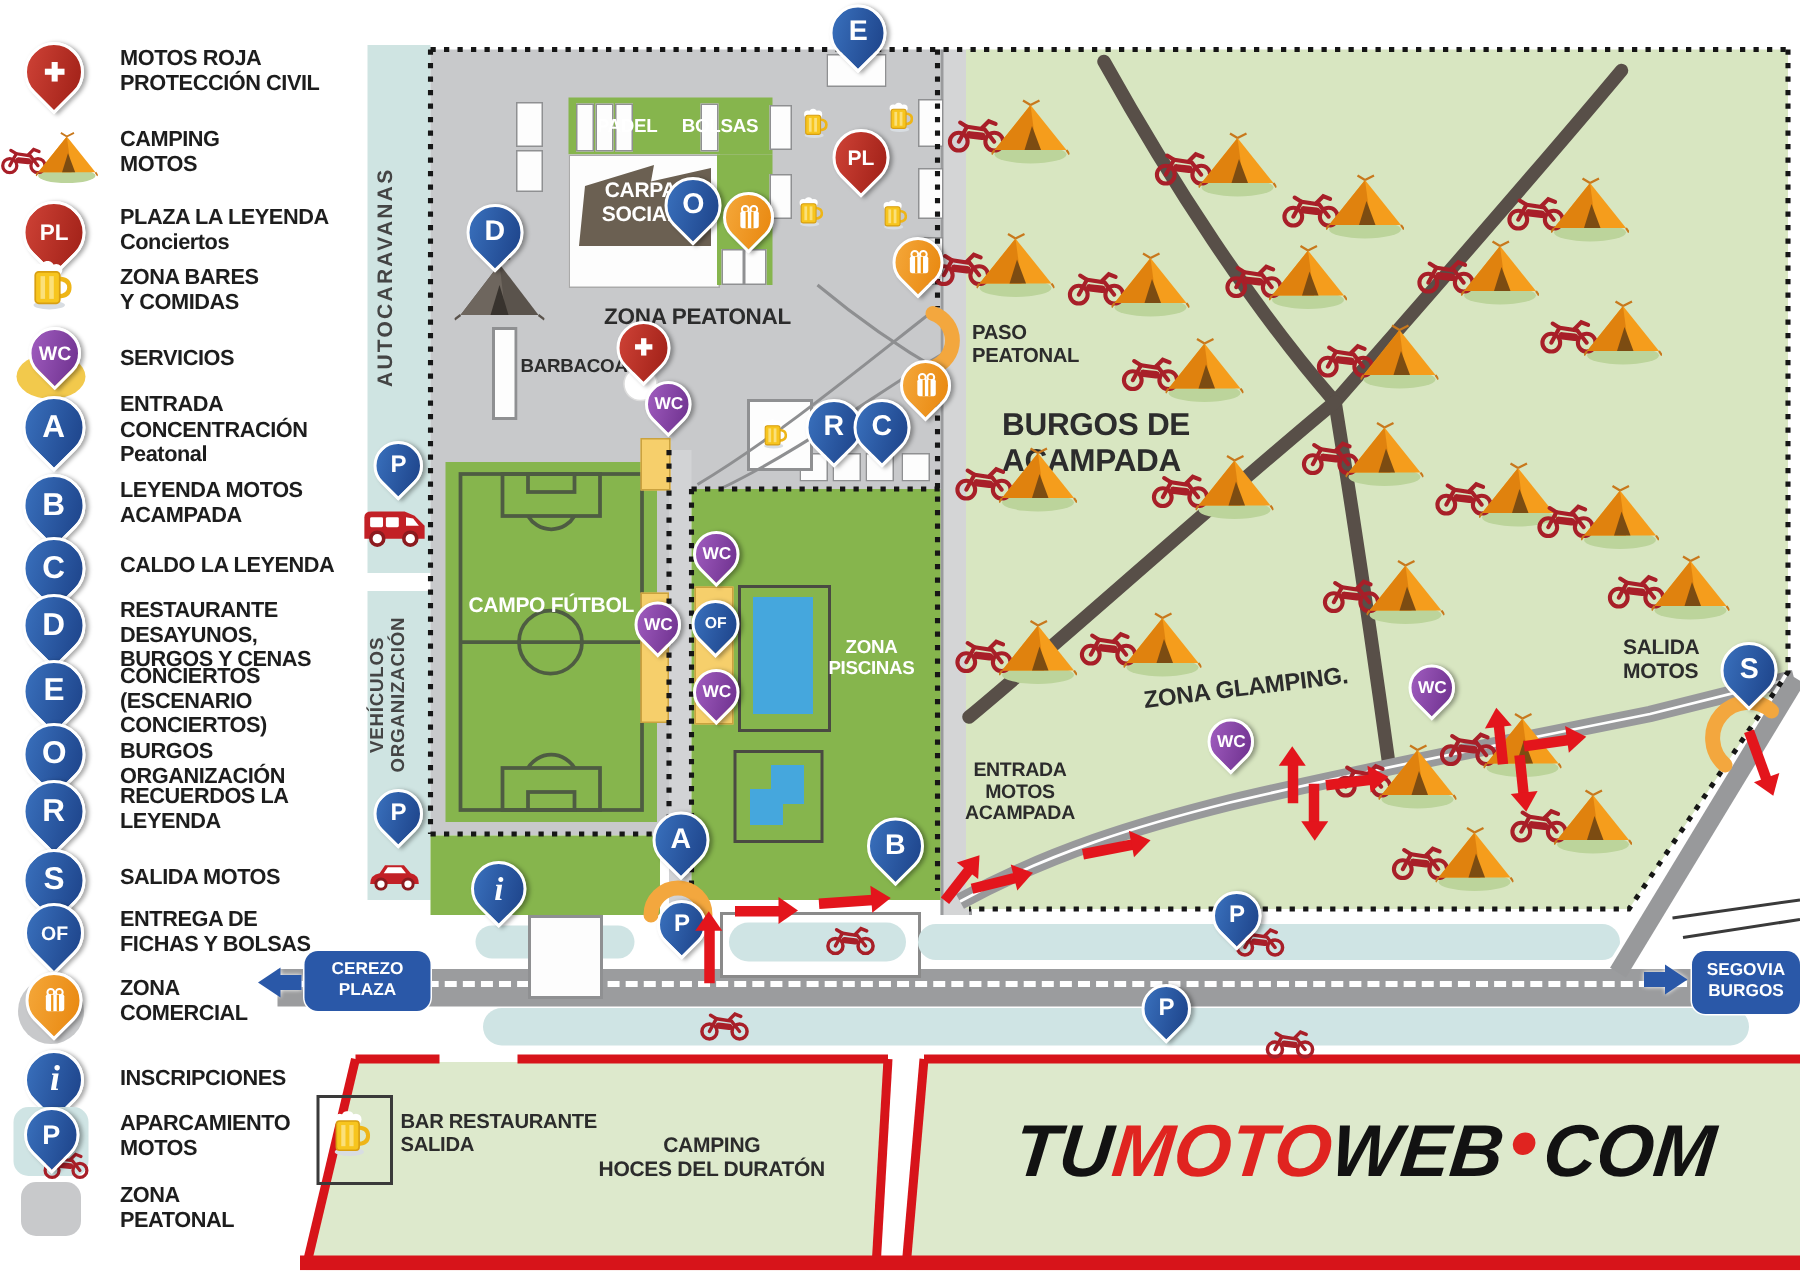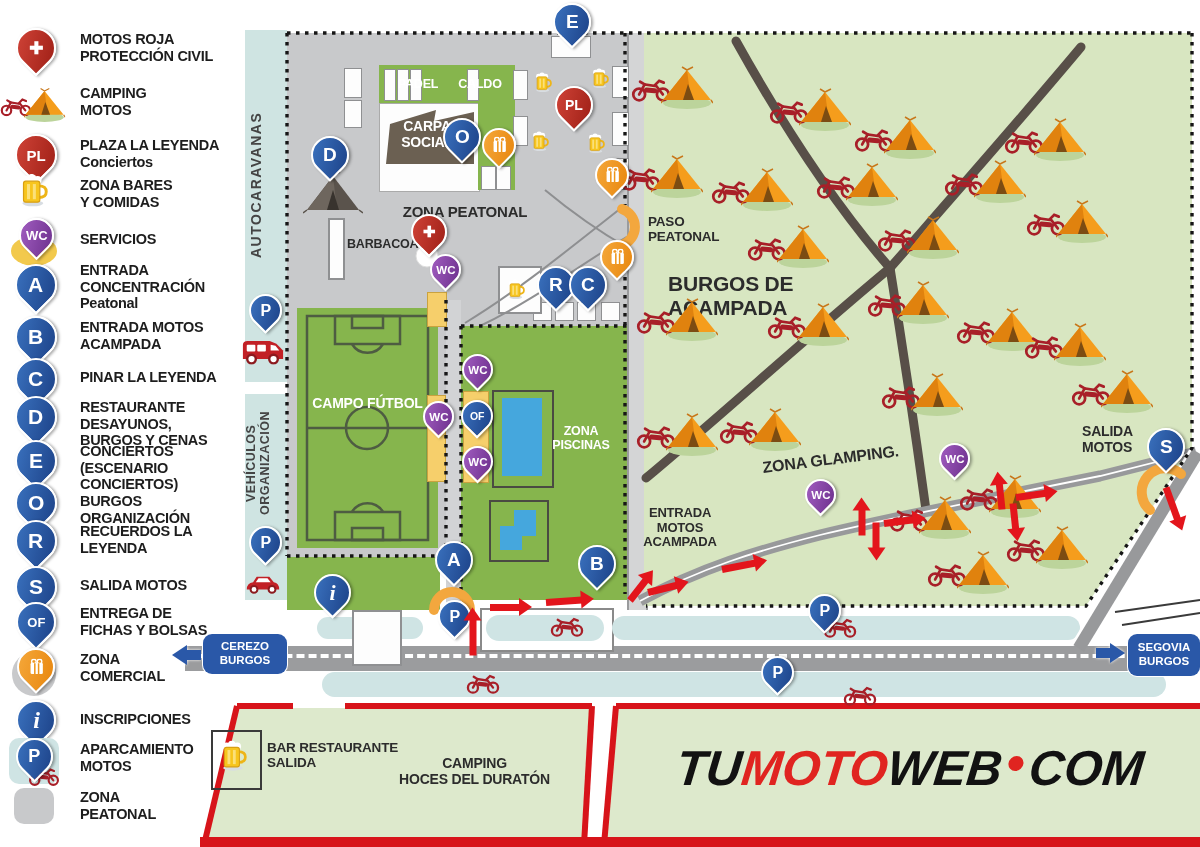--- a/index.html
+++ b/index.html
@@ -236,41 +236,41 @@
       <line x1="616" y1="706" x2="604" y2="845"></line>
     </g>
     <rect x="200" y="837" width="1000" height="10" fill="#d7141a"></rect>
   </svg>
 
   <div class="vtext" style="left:248px;top:60px;height:250px;width:36px;font-size:14px;">AUTOCARAVANAS</div>
   <div class="vtext" style="left:244px;top:398px;height:130px;width:44px;font-size:12.5px;letter-spacing:0.5px;">VEHÍCULOS
 ORGANIZACIÓN</div>
 
   <div class="lab white" style="left:393px;top:77px;width:50px;text-align:center;font-size:12.5px;">PADEL</div>
-  <div class="lab white" style="left:454px;top:77px;width:52px;text-align:center;font-size:12.5px;">CALDO</div>
+  <div class="lab white" style="left:454px;top:77px;width:52px;text-align:center;font-size:12.5px;">BOLSAS</div>
   <div class="lab white" style="left:389px;top:119px;width:76px;text-align:center;font-size:14px;">CARPA
 SOCIAL</div>
   <div class="lab" style="left:390px;top:204px;width:150px;text-align:center;font-size:15px;">ZONA PEATONAL</div>
   <div class="lab" style="left:347px;top:237px;width:110px;font-size:12.5px;">BARBACOAS</div>
   <div class="lab white" style="left:300px;top:396px;width:135px;text-align:center;font-size:14px;">CAMPO FÚTBOL</div>
   <div class="lab white" style="left:545px;top:424px;width:72px;text-align:center;font-size:12.5px;">ZONA
 PISCINAS</div>
   <div class="lab" style="left:648px;top:214px;width:110px;font-size:13.5px;">PASO
 PEATONAL</div>
   <div class="lab" style="left:668px;top:272px;width:170px;font-size:21px;">BURGOS DE
 ACAMPADA</div>
   <div class="lab" style="left:762px;top:448px;width:180px;font-size:16px;transform:rotate(-7deg);">ZONA GLAMPING.</div>
   <div class="lab" style="left:632px;top:506px;width:96px;text-align:center;font-size:13px;">ENTRADA
 MOTOS
 ACAMPADA</div>
   <div class="lab" style="left:1082px;top:424px;width:76px;font-size:14px;">SALIDA
 MOTOS</div>
 
   <div class="sign" style="left:203px;top:634px;width:84px;height:40px;font-size:11.5px;"><span>CEREZO
-BURGOS</span></div>
+PLAZA</span></div>
   <div class="sarrow west" style="left:172px;top:645px;"></div>
   <div class="sign" style="left:1128px;top:634px;width:72px;height:42px;font-size:11.5px;"><span>SEGOVIA
 BURGOS</span></div>
   <div class="sarrow east" style="left:1096px;top:643px;"></div>
 
   <div class="zone" style="left:211px;top:730px;width:47px;height:56px;border:2.5px solid #3a3a3a;z-index:3;"></div>
   <svg class="mugsvg" style="left:221px;top:740px;" width="26" height="32" viewBox="0 0 24 28">
       <use href="#sym-mug"></use>
     </svg>
   <div class="lab" style="left:267px;top:740px;width:150px;font-size:13.5px;">BAR RESTAURANTE
@@ -333,28 +333,28 @@
         </div>
       </div>
       <div class="ltxt" style="top: 262px;">ENTRADA
 CONCENTRACIÓN
 Peatonal</div>
       <div class="licon" style="top: 314px; height: 56px;">
         <div class="pin k-b" style="height: 38px; width: 38px; left: 9px; top: 2px;">
           <span style="font-size: 21px;">B</span>
         </div>
       </div>
-      <div class="ltxt" style="top: 319px;">ENTRADA MOTOS
+      <div class="ltxt" style="top: 319px;">LEYENDA MOTOS
 ACAMPADA</div>
       <div class="licon" style="top: 356px; height: 56px;">
         <div class="pin k-b" style="height: 38px; width: 38px; left: 9px; top: 2px;">
           <span style="font-size: 21px;">C</span>
         </div>
       </div>
-      <div class="ltxt" style="top: 369px;">PINAR LA LEYENDA</div>
+      <div class="ltxt" style="top: 369px;">CALDO LA LEYENDA</div>
       <div class="licon" style="top: 394px; height: 56px;">
         <div class="pin k-b" style="height: 38px; width: 38px; left: 9px; top: 2px;">
           <span style="font-size: 21px;">D</span>
         </div>
       </div>
       <div class="ltxt" style="top: 399px;">RESTAURANTE DESAYUNOS,
 BURGOS Y CENAS</div>
       <div class="licon" style="top: 438px; height: 56px;">
         <div class="pin k-b" style="height: 38px; width: 38px; left: 9px; top: 2px;">
           <span style="font-size: 21px;">E</span>

